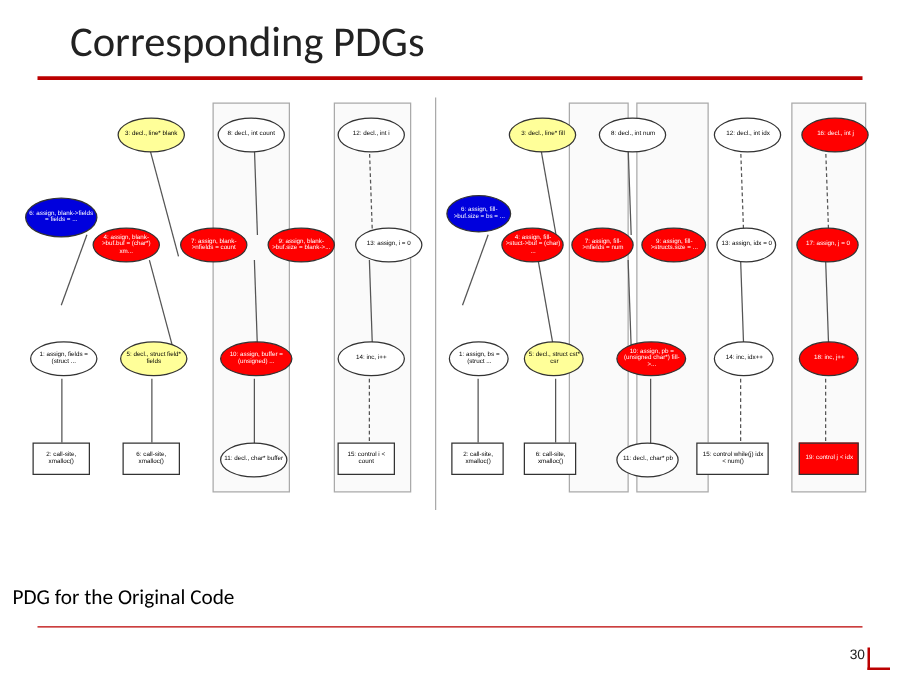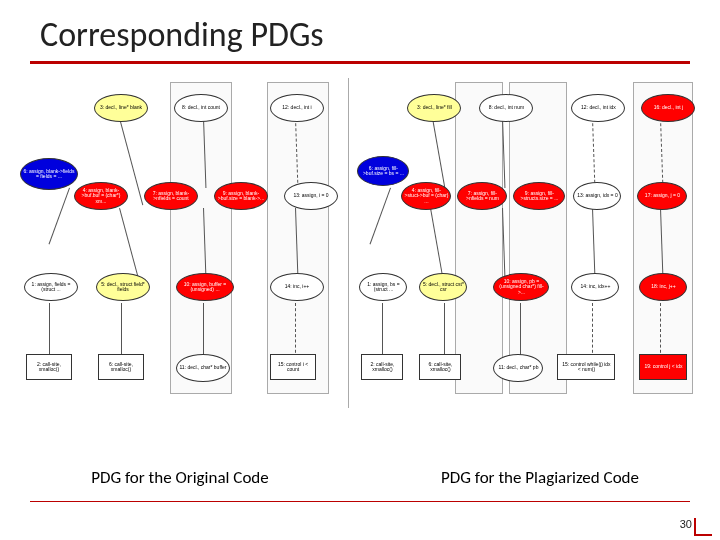--- a/index.html
+++ b/index.html
@@ -1,33 +1,33 @@
 <!DOCTYPE html>
 <html><head>
 <meta charset="utf-8">
 <style>
 body{margin:0;font-family:Verdana,Geneva,sans-serif;background:#fff;width:720px;height:540px;position:relative;overflow:hidden}
-.title{font-family:Calibri,Verdana,sans-serif;font-size:34px;padding:14px 0 6px 40px;color:#222}
+.title{font-family:Calibri,Verdana,sans-serif;font-size:34px;padding:14px 0 6px 56px;color:#222}
 .underline{height:3px;background:#b00;margin:0 30px 0 30px}
 .content{position:relative;margin:14px 14px 0 14px}
 .graph-pane{position:relative;display:inline-block;vertical-align:top;border-right:1px solid #aaa;height:330px}
 .graph-pane.left{width:334px}
 .graph-pane.right{width:346px;border-right:none}
 .node{position:absolute;border:1px solid #333;font-size:5px;line-height:1.05;text-align:center;padding:2px;box-sizing:border-box;display:flex;flex-direction:column;justify-content:center;align-items:center}
 .ell{border-radius:50%;width:54px;height:28px}
 .box{width:46px;height:26px}
 .red{background:#f00;color:#fff}
 .blue{background:#00d;color:#fff}
 .yel{background:#ff9}
 .wh{background:#fff}
 .edge{position:absolute;height:1px;background:#555;transform-origin:0 0}
 .dash{border-top:1px dashed #555;background:none;height:0}
 .blk{position:absolute;border:1px solid #aaa;background:rgba(240,240,240,0.3)}
 .captions{position:absolute;bottom:52px;left:0;width:720px;display:flex}
-.cap{font-family:Calibri,Verdana,sans-serif;font-size:17px;text-align:center;flex:1;padding:0 10px}
+.cap{font-family:Calibri,Verdana,sans-serif;font-size:17px;flex:1;padding:0 10px}
 .thinrule{position:absolute;bottom:38px;left:30px;right:30px;height:1px;background:#b00}
 .corner{position:absolute;right:8px;bottom:4px;width:18px;height:18px}
 .corner::before,.corner::after{content:"";position:absolute;left:0;bottom:0;background:#b00}
 .corner::before{width:18px;height:2px}
 .corner::after{width:2px;height:18px}
 .pagenum{position:absolute;right:28px;bottom:10px;font-size:11px;color:#222}
 </style>
 </head>
 <body>
 
@@ -165,18 +165,17 @@
     <div class="node box wh" style="left:204px;top:276px;width:58px">15: control
 while(j) idx &lt; num()</div>
     <div class="node box red" style="left:286px;top:276px;width:48px">19: control
 j &lt; idx</div>
   </div>
 
 </div>
 
 <div class="captions">
   <div class="cap">PDG for the Original Code</div>
-  <div class="cap">PDG for the Plagiarized Code</div>
 </div>
 
 <div class="thinrule"></div>
 <div class="pagenum">30</div>
 <div class="corner"></div>
 
 </body></html>

